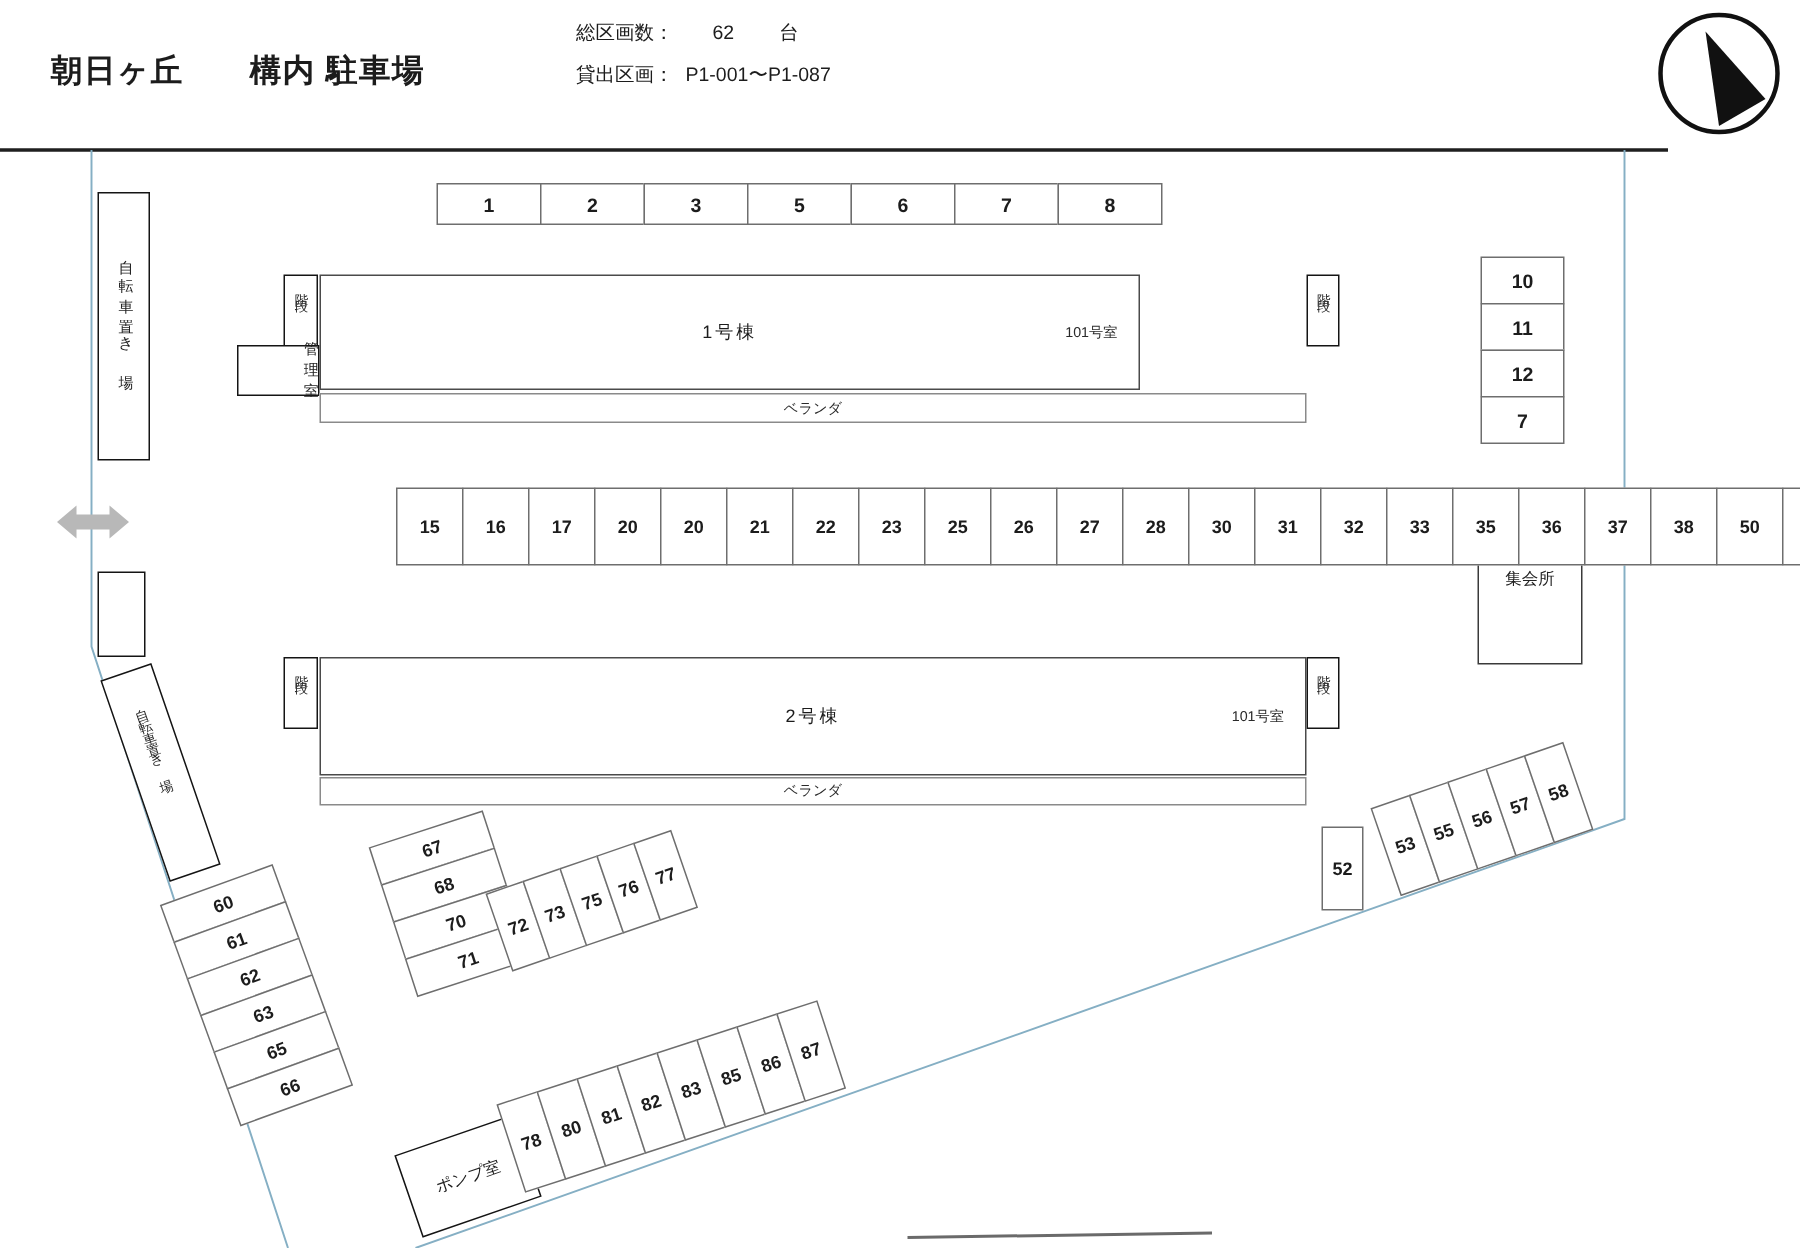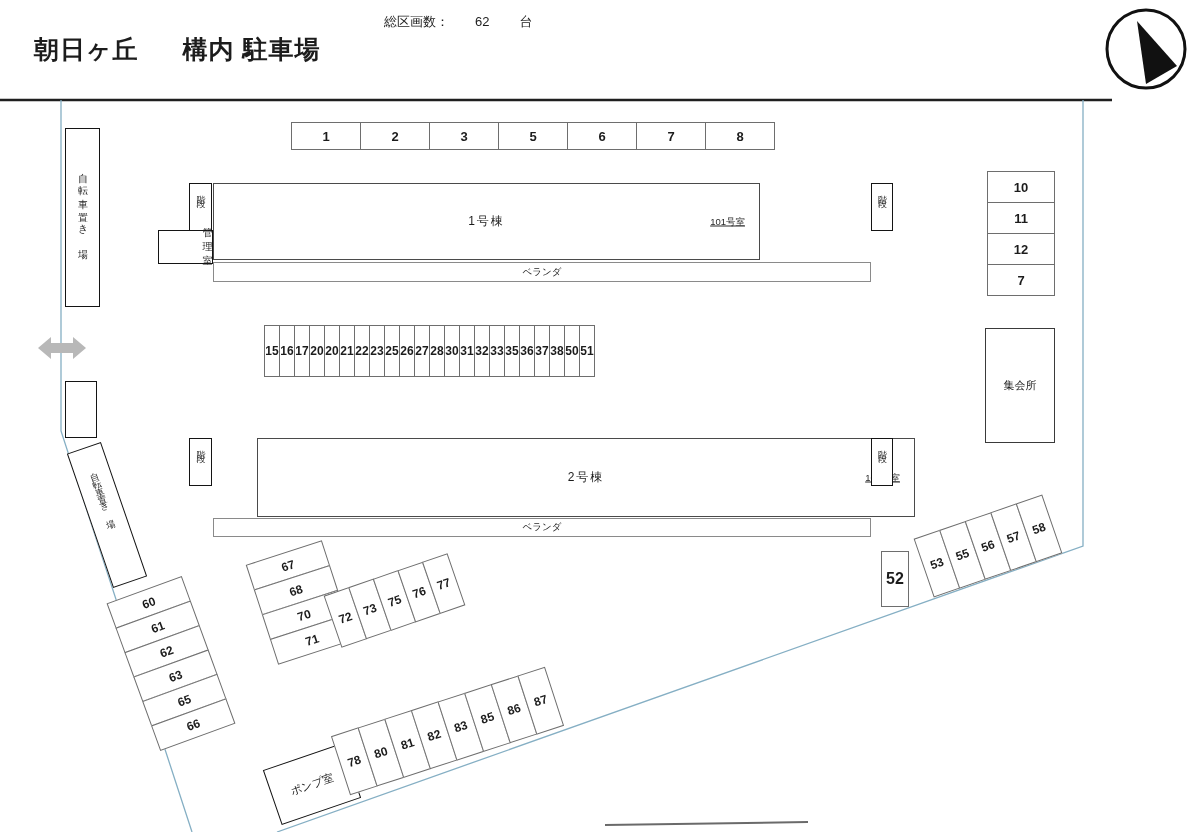--- a/index.html
+++ b/index.html
@@ -1,49 +1,49 @@
 <!DOCTYPE html>
 <html><head>
 <meta charset="utf-8">
 <style>
   html,body{margin:0;padding:0;background:#fff;}
   .page{position:relative;width:1200px;height:832px;background:#fff;overflow:hidden;
         font-family:"Liberation Sans",sans-serif;color:#1c1c1c;}
   .abs{position:absolute;box-sizing:border-box;}
   
-  .title{left:34px;top:33px;font-size:25px;font-weight:700;letter-spacing:1px;white-space:nowrap;text-align:right;}
+  .title{left:34px;top:33px;font-size:21px;font-weight:700;letter-spacing:1px;white-space:nowrap;text-align:right;}
   .title .t2{margin-left:44px;}
   .info{left:384px;top:8px;font-size:13px;line-height:28px;white-space:nowrap;}
   .info .val{margin-left:26px;} .info .unit{margin-left:30px;} .info .val2{margin-left:8px;}
   
   svg.overlay{position:absolute;left:0;top:0;pointer-events:none;}
   
   .box{background:#fff;border:1px solid #6e6e6e;display:flex;align-items:center;justify-content:center;}
   .thick{border:1.7px solid #141414;}
   .bldg{border:1.4px solid #4a4a4a;}
   
   .cells-h{display:flex;}
   .cells-v{display:flex;flex-direction:column;}
   .cell{box-sizing:border-box;background:#fff;border:1px solid #6e6e6e;display:flex;
         align-items:center;justify-content:center;font-weight:700;color:#1c1c1c;}
   .cells-h .cell + .cell{margin-left:-1px;}
   .cells-v .cell + .cell{margin-top:-1px;}
   .row-top{left:291px;top:122px;} .row-top .cell{width:70px;height:28px;font-size:13px;}
-  .row-mid{left:264px;top:325px;} .row-mid .cell{width:16px;height:52px;font-size:12px;}
-  .col-right{left:987px;top:171px;} .col-right .cell{width:68px;height:32px;font-size:13px;}
+  .row-mid{left:264px;top:325px;} .row-mid .cell{width:45px;height:52px;font-size:12px;}
+  .col-right{left:987px;top:171px;} .col-right .cell{width:56px;height:32px;font-size:13px;}
   .g60{left:131px;top:585px;transform:rotate(-20deg);} .g60 .cell{width:80px;height:27px;font-size:12px;}
   .g67{left:260px;top:550px;transform:rotate(-18deg);} .g67 .cell{width:80px;height:27px;font-size:12px;}
   .g72{left:329px;top:573px;transform:rotate(-19deg);} .g72 .cell{width:27px;height:55px;font-size:12px;}
   .g78{left:335px;top:700px;transform:rotate(-18deg);} .g78 .cell{width:29px;height:62px;font-size:12px;}
   .g53{left:920px;top:515px;transform:rotate(-19deg);} .g53 .cell{width:28px;height:62px;font-size:12px;}
-  .s52{left:881px;top:551px;width:28px;height:56px;font-size:16px;font-weight:700;}
+  .s52{left:881px;top:551px;width:28px;height:56px;font-size:12px;font-weight:700;}
   
   .b1{left:213px;top:183px;width:547px;height:77px;font-size:12px;letter-spacing:2px;position:absolute;}
-  .b2{left:213px;top:438px;width:658px;height:79px;font-size:12px;letter-spacing:2px;position:absolute;margin-left:44px;}
-  .room101{position:absolute;right:14px;top:50%;transform:translateY(-50%);font-size:9.5px;letter-spacing:0;color:#2a2a2a;text-decoration:underline;}
+  .b2{left:213px;top:438px;width:658px;height:79px;font-size:12px;letter-spacing:2px;position:absolute;}
+  .room101{position:absolute;right:14px;top:50%;transform:translateY(-50%);font-size:9.5px;letter-spacing:0;color:#2a2a2a;}
   .veranda1{left:213px;top:262px;width:658px;height:20px;font-size:9.5px;color:#2a2a2a;border:1px solid #8a8a8a;}
   .veranda2{left:213px;top:518px;width:658px;height:19px;font-size:9.5px;color:#2a2a2a;border:1px solid #8a8a8a;}
   .stairs{width:23px;height:48px;font-size:9px;color:#2a2a2a;writing-mode:vertical-rl;text-orientation:upright;
           letter-spacing:4px;padding-top:4px;justify-content:flex-start;}
   .st1l{left:189px;top:183px;} .st1r{left:871px;top:183px;width:22px;}
   .st2l{left:189px;top:438px;} .st2r{left:871px;top:438px;width:22px;}
   .office{left:158px;top:230px;width:55px;height:34px;font-size:10px;color:#222;padding-left:44px;}
   .meeting{left:985px;top:328px;width:70px;height:115px;font-size:11px;color:#222;border:1.6px solid #3a3a3a;}
   .pump{left:270px;top:755px;width:84px;height:58px;transform:rotate(-19deg);font-size:11px;}
   .bike-top{left:65px;top:128px;width:35px;height:179px;font-size:10px;writing-mode:vertical-rl;
@@ -56,20 +56,23 @@
 <body>
 
 <div class="page">
 
   <div class="abs title">
     <span class="t1">朝日ヶ丘</span><span class="t2">構内 駐車場</span>
   </div>
   <div class="abs info">
     <div>
       <span>総区画数：</span><span class="val">62</span><span class="unit">台</span>
+    </div>
+    <div>
+      <span>貸出区画：</span><span class="val2">P1-001〜P1-087</span>
     </div>
   </div>
 
   <svg class="overlay" width="1200" height="832" viewBox="0 0 1200 832">
     <line x1="0" y1="100" x2="1112" y2="100" stroke="#1f1f1f" stroke-width="2.4"></line>
     <polyline points="61,100 61,431 192,832" fill="none" stroke="#85afc4" stroke-width="1.3"></polyline>
     <polyline points="1083,100 1083,546 277,832" fill="none" stroke="#85afc4" stroke-width="1.3"></polyline>
     <line x1="605" y1="825" x2="808" y2="822" stroke="#6a6a6a" stroke-width="2"></line>
     <polygon points="38,348 51,337 51,343 73,343 73,337 86,348 73,359 73,353 51,353 51,359" fill="#b8b8b8"></polygon>
     <g>

